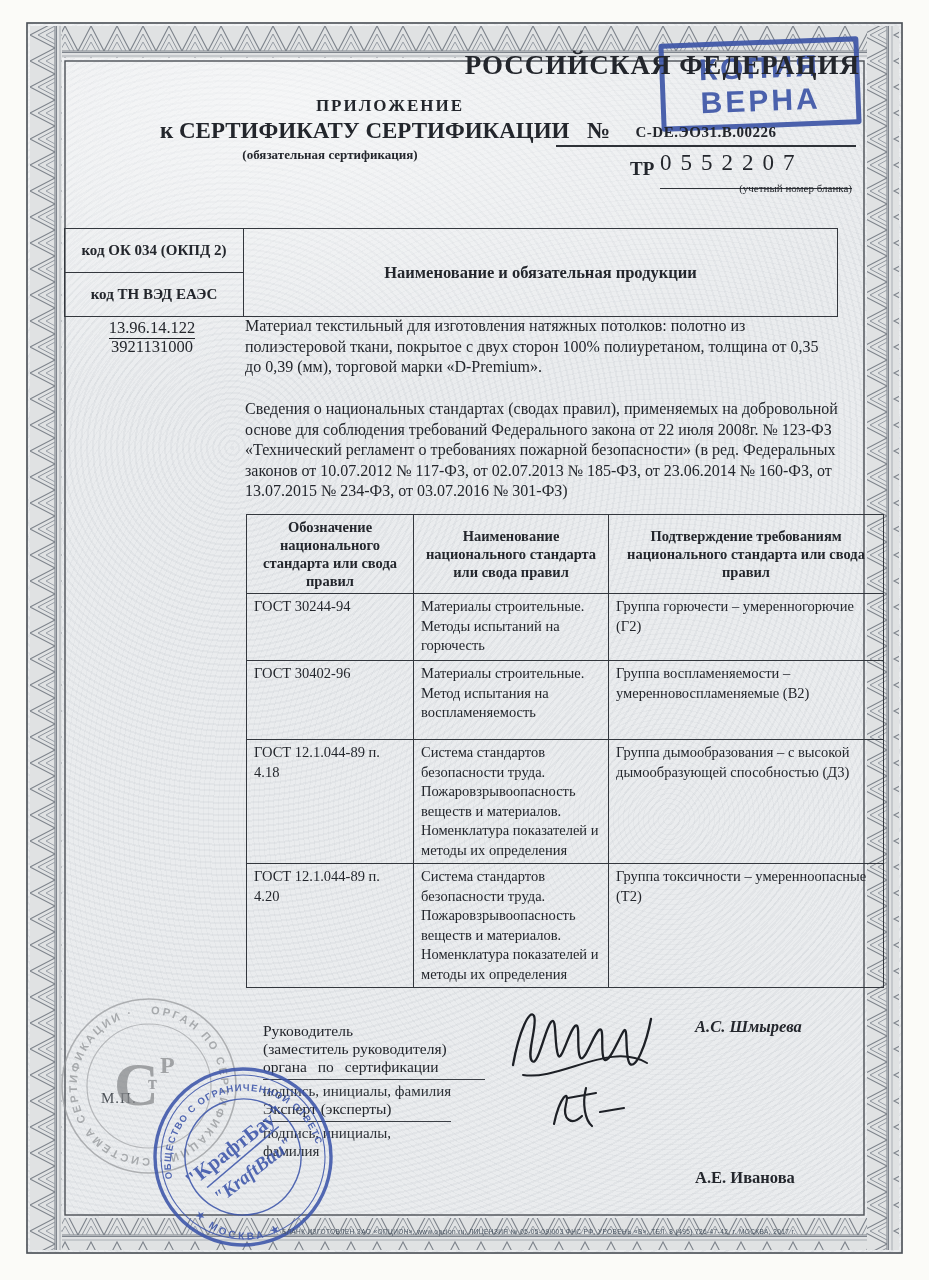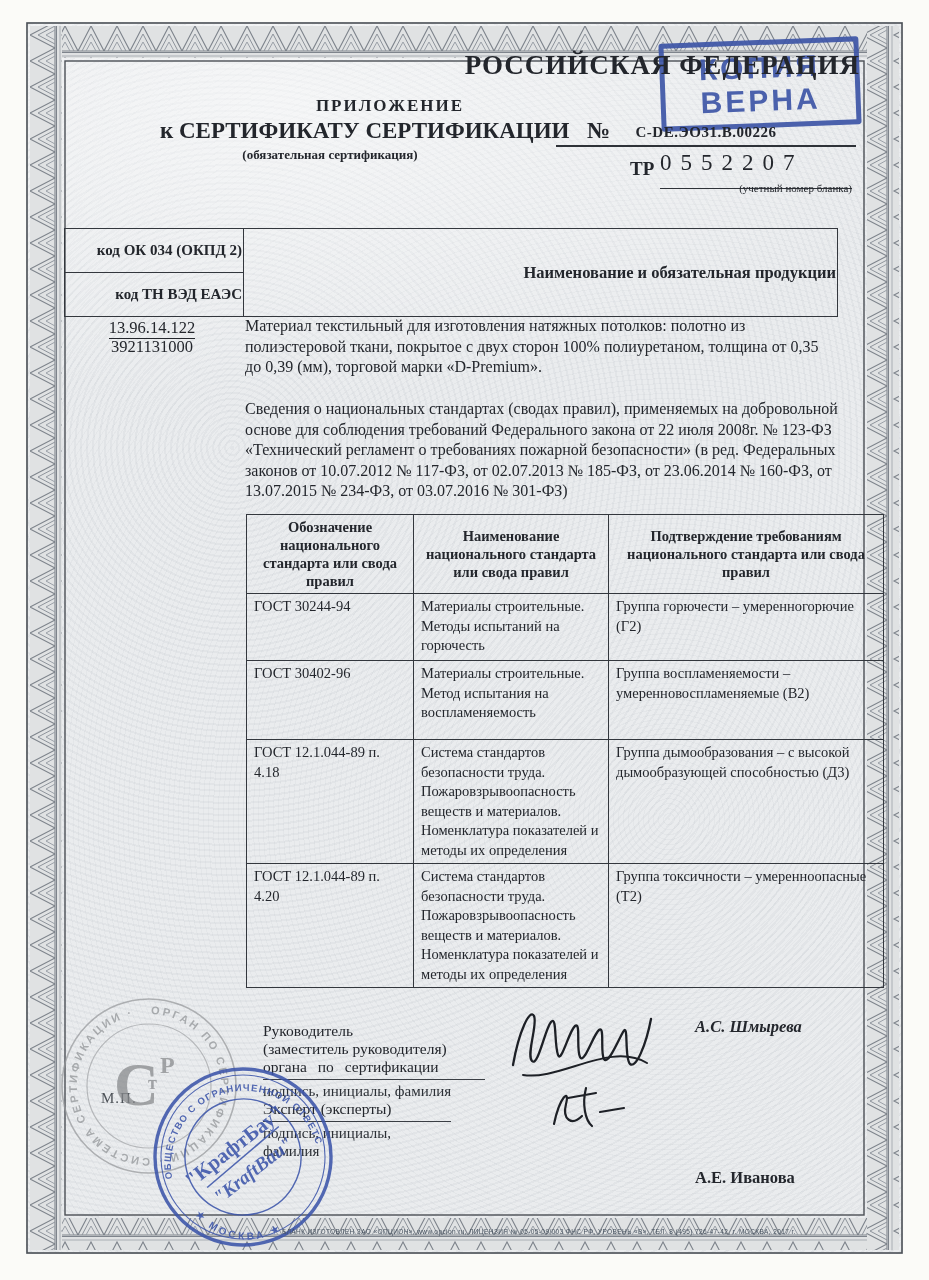--- a/index.html
+++ b/index.html
@@ -34,21 +34,21 @@
   .cert-number{left:556px;top:124px;width:300px;text-align:center;font-size:15px;font-weight:bold;
     letter-spacing:.5px;border-bottom:2px solid #2e3238;padding-bottom:4px;}
   .mandatory{left:200px;top:147px;width:260px;text-align:center;font-size:13px;font-weight:bold;}
   .tr-label{left:630px;top:158px;font-size:19px;font-weight:bold;}
   .blank-number{left:660px;top:150px;width:192px;text-align:left;font-size:23px;letter-spacing:9px;
     border-bottom:1.5px solid #2e3238;padding-bottom:12px;}
   .blank-caption{left:692px;top:182px;width:160px;text-align:right;font-size:11px;}
 
   table{border-collapse:collapse;}
   .codes-table{left:64px;top:228px;width:774px;}
-  .codes-table td{border:1.6px solid #33373d;text-align:right;vertical-align:middle;}
+  .codes-table td{border:1.6px solid #33373d;text-align:center;vertical-align:middle;}
   .codes-table .c1{width:176px;font-size:15px;font-weight:bold;height:41px;}
   .codes-table .c2{font-size:16.5px;font-weight:bold;}
 
   .okpd{left:64px;top:318px;width:176px;text-align:center;font-size:16.5px;line-height:19px;}
   .okpd .u{border-bottom:1.4px solid #23262c;padding-bottom:1px;}
   .descr{left:245px;top:316px;width:592px;font-size:16px;line-height:20.5px;}
   .intro{left:245px;top:399px;width:600px;font-size:16px;line-height:20.5px;}
 
   .std-table{left:246px;top:514px;width:592px;table-layout:fixed;}
   .std-table th,.std-table td{border:1.6px solid #33373d;padding:3px 7px;vertical-align:top;}

